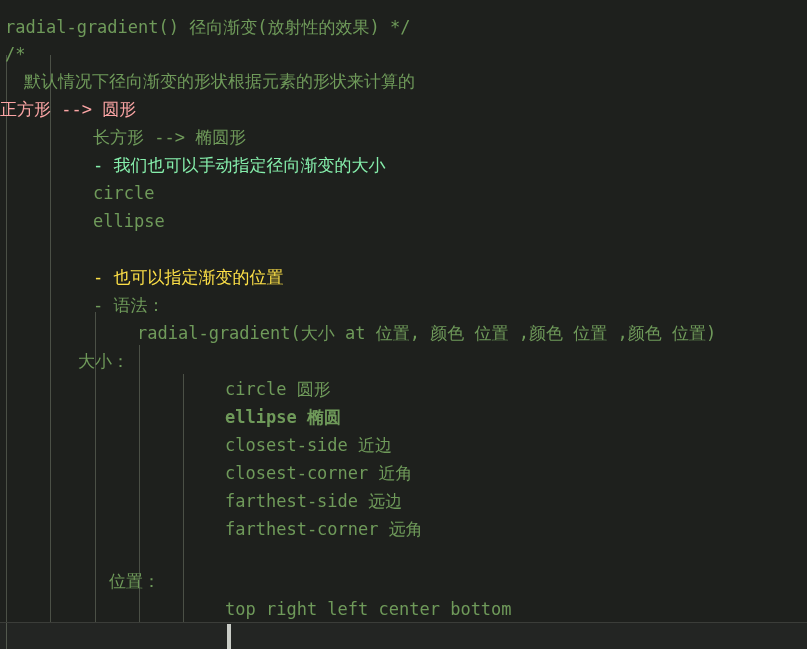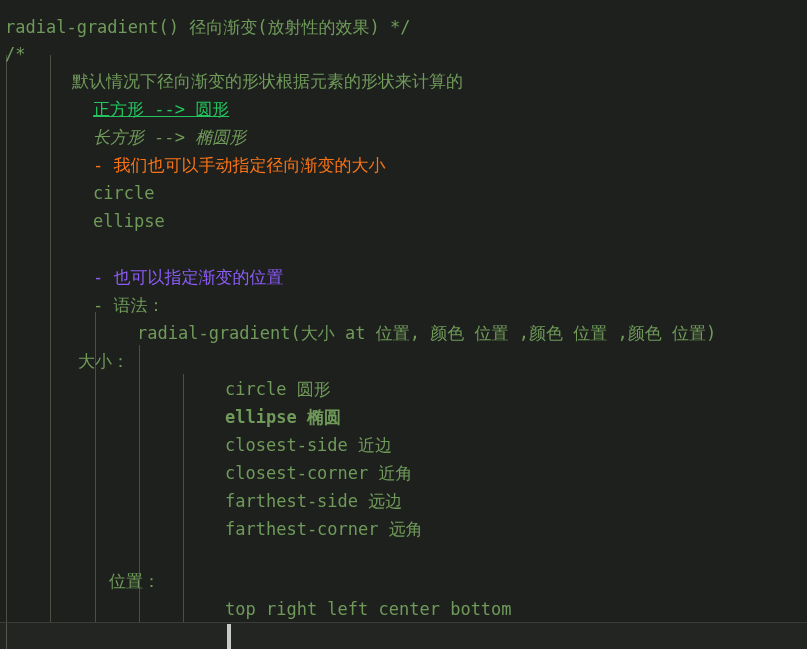--- a/index.html
+++ b/index.html
@@ -97,27 +97,27 @@
     <div id="indent-guides">
         <div class="indent-guide" style="left: 6px; top: 55px; height: 594px; background: rgb(83, 89, 78);"></div>
         <div class="indent-guide" style="left: 50px; top: 55px; height: 567px; background: rgb(83, 89, 78);"></div>
         <div class="indent-guide" style="left: 95px; top: 312px; height: 310px; background: rgb(83, 89, 78);"></div>
         <div class="indent-guide" style="left: 139px; top: 345px; height: 277px; background: rgb(83, 89, 78);"></div>
         <div class="indent-guide" style="left: 183px; top: 374px; height: 248px; background: rgb(83, 89, 78);"></div>
       </div>
     <div id="code-lines">
         <div class="code-line" style="top: 14px; padding-left: 5px; color: rgb(111, 154, 90);">radial-gradient() <span class="cn">径向渐变</span>(<span class="cn">放射性的效果</span>) */</div>
         <div class="code-line" style="top: 41px; padding-left: 5px; color: rgb(111, 154, 90);">/*</div>
-        <div class="code-line" style="top: 68px; padding-left: 72px; color: rgb(111, 154, 90);"><span class="cn">默认情况下径向渐变的形状根据元素的形状来计算的</span></div>
-        <div class="code-line" style="top: 96px; padding-left: 93px; color: #22c55e; text-decoration: underline;"><span class="cn">正方形</span> --&gt; <span class="cn">圆形</span></div>
-        <div class="code-line" style="top: 124px; padding-left: 93px; color: rgb(111, 154, 90); font-style: italic;"><span class="cn">长方形</span> --&gt; <span class="cn">椭圆形</span></div>
-        <div class="code-line" style="top: 152px; padding-left: 93px; color: #f97316;">- <span class="cn">我们也可以手动指定径向渐变的大小</span></div>
+        <div class="code-line" style="top: 68px; padding-left: 24px; color: rgb(111, 154, 90);"><span class="cn">默认情况下径向渐变的形状根据元素的形状来计算的</span></div>
+        <div class="code-line" style="top: 96px; color: #fca5a5;"><span class="cn">正方形</span> --&gt; <span class="cn">圆形</span></div>
+        <div class="code-line" style="top: 124px; padding-left: 93px; color: rgb(111, 154, 90);"><span class="cn">长方形</span> --&gt; <span class="cn">椭圆形</span></div>
+        <div class="code-line" style="top: 152px; padding-left: 93px; color: #86efac;">- <span class="cn">我们也可以手动指定径向渐变的大小</span></div>
         <div class="code-line" style="top: 180px; padding-left: 93px; color: rgb(111, 154, 90);">circle</div>
         <div class="code-line" style="top: 208px; padding-left: 93px; color: rgb(111, 154, 90);">ellipse</div>
-        <div class="code-line" style="top: 264px; padding-left: 93px; color: #8b5cf6;">- <span class="cn">也可以指定渐变的位置</span></div>
+        <div class="code-line" style="top: 264px; padding-left: 93px; color: #fde047;">- <span class="cn">也可以指定渐变的位置</span></div>
         <div class="code-line" style="top: 292px; padding-left: 93px; color: rgb(111, 154, 90);">- <span class="cn">语法：</span></div>
         <div class="code-line" style="top: 320px; padding-left: 137px; color: rgb(111, 154, 90);">radial-gradient(<span class="cn">大小</span> at <span class="cn">位置</span>, <span class="cn">颜色</span> <span class="cn">位置</span> ,<span class="cn">颜色</span> <span class="cn">位置</span> ,<span class="cn">颜色</span> <span class="cn">位置</span>)</div>
         <div class="code-line" style="top: 348px; padding-left: 78px; color: rgb(111, 154, 90);"><span class="cn">大小：</span></div>
         <div class="code-line" style="top: 376px; padding-left: 225px; color: rgb(111, 154, 90);">circle <span class="cn">圆形</span></div>
         <div class="code-line" style="top: 404px; padding-left: 225px; color: rgb(111, 154, 90); font-weight: bold;">ellipse <span class="cn">椭圆</span></div>
         <div class="code-line" style="top: 432px; padding-left: 225px; color: rgb(111, 154, 90);">closest-side <span class="cn">近边</span></div>
         <div class="code-line" style="top: 460px; padding-left: 225px; color: rgb(111, 154, 90);">closest-corner <span class="cn">近角</span></div>
         <div class="code-line" style="top: 488px; padding-left: 225px; color: rgb(111, 154, 90);">farthest-side <span class="cn">远边</span></div>
         <div class="code-line" style="top: 516px; padding-left: 225px; color: rgb(111, 154, 90);">farthest-corner <span class="cn">远角</span></div>
         <div class="code-line" style="top: 568px; padding-left: 109px; color: rgb(111, 154, 90);"><span class="cn">位置：</span></div>

